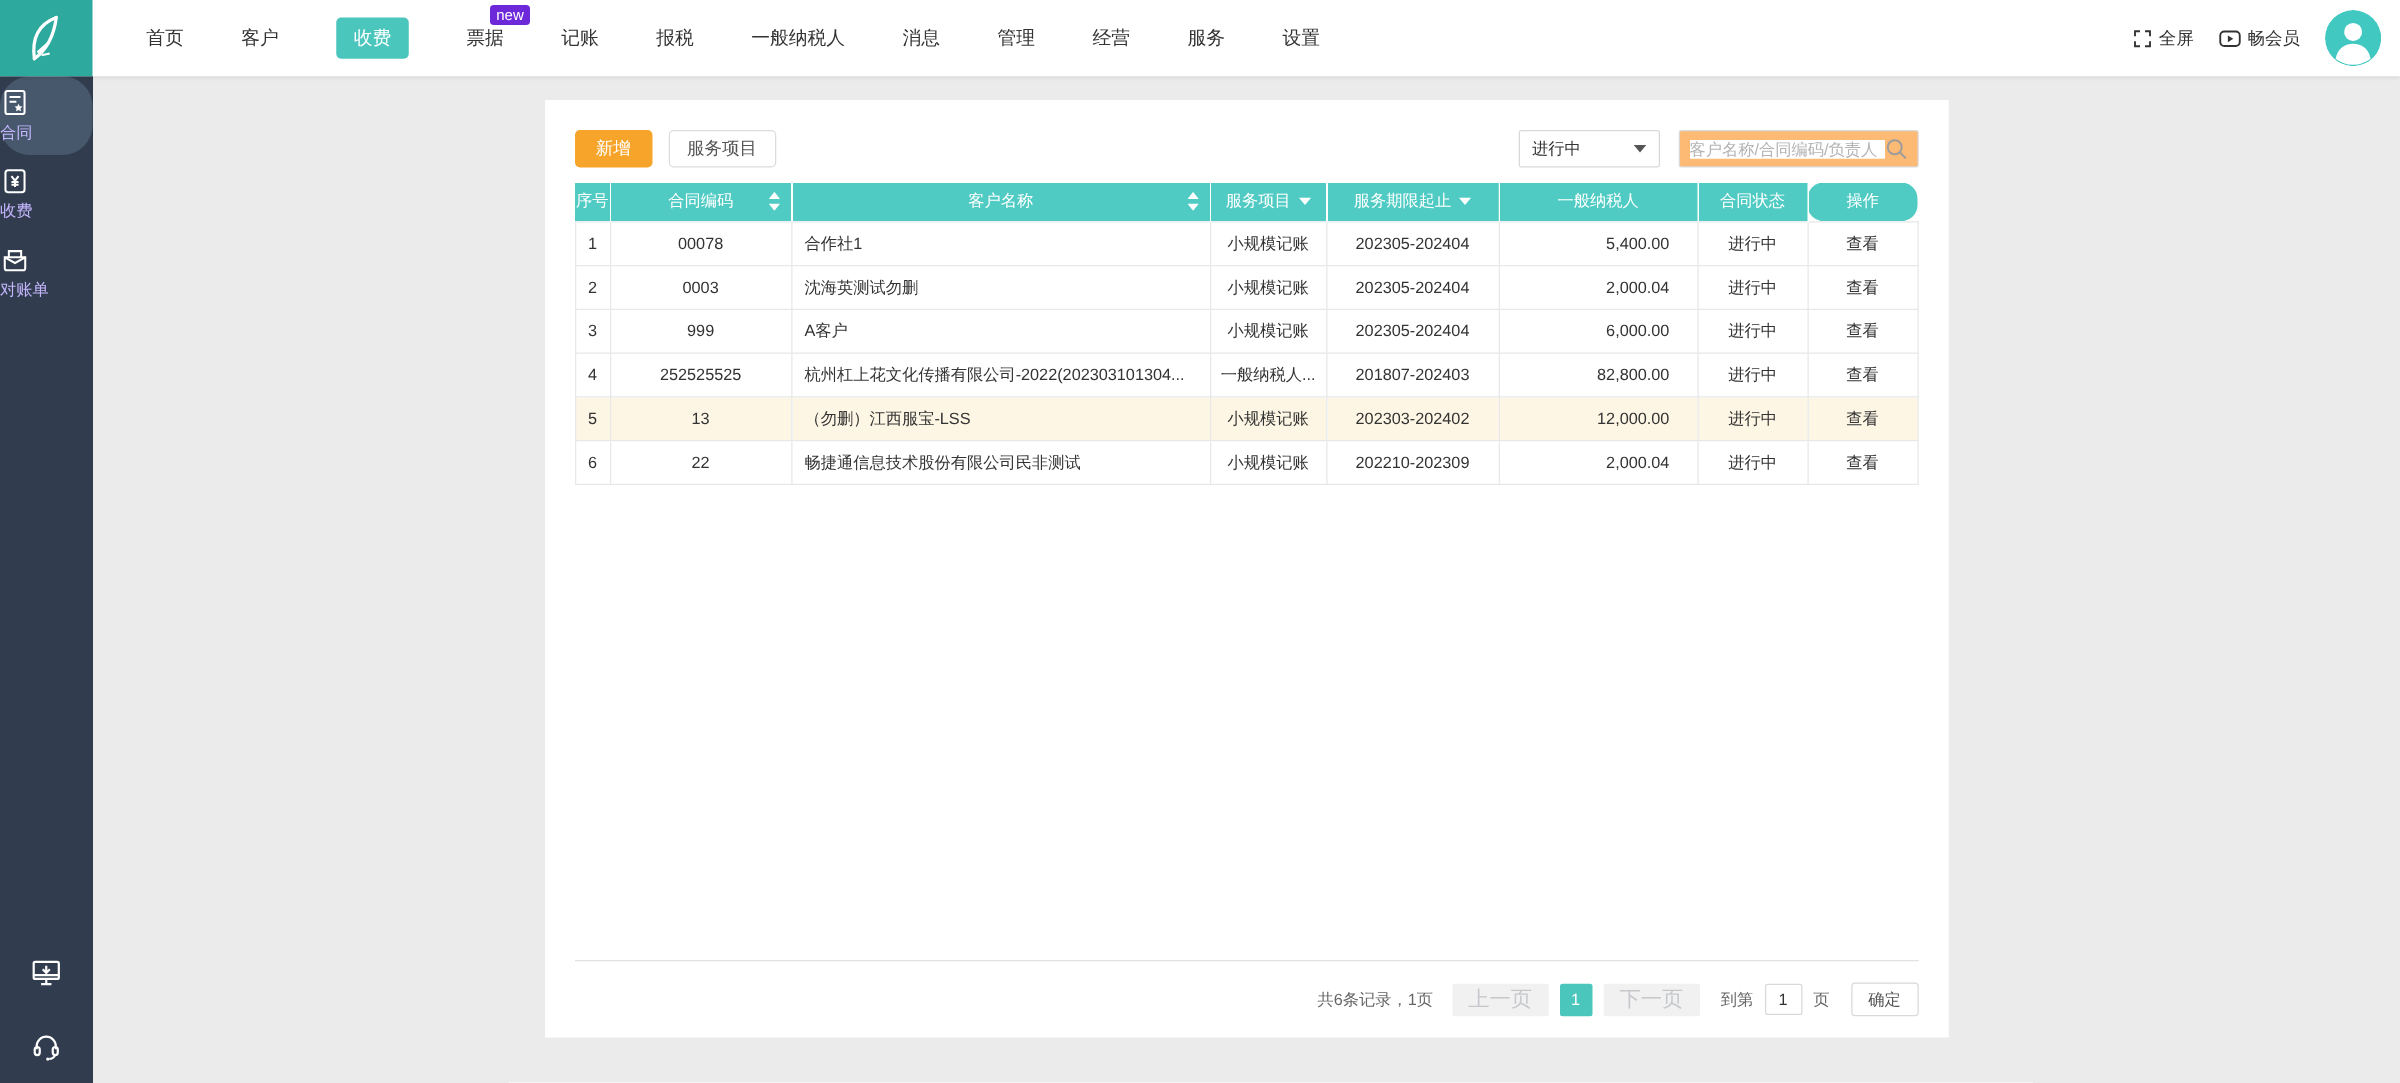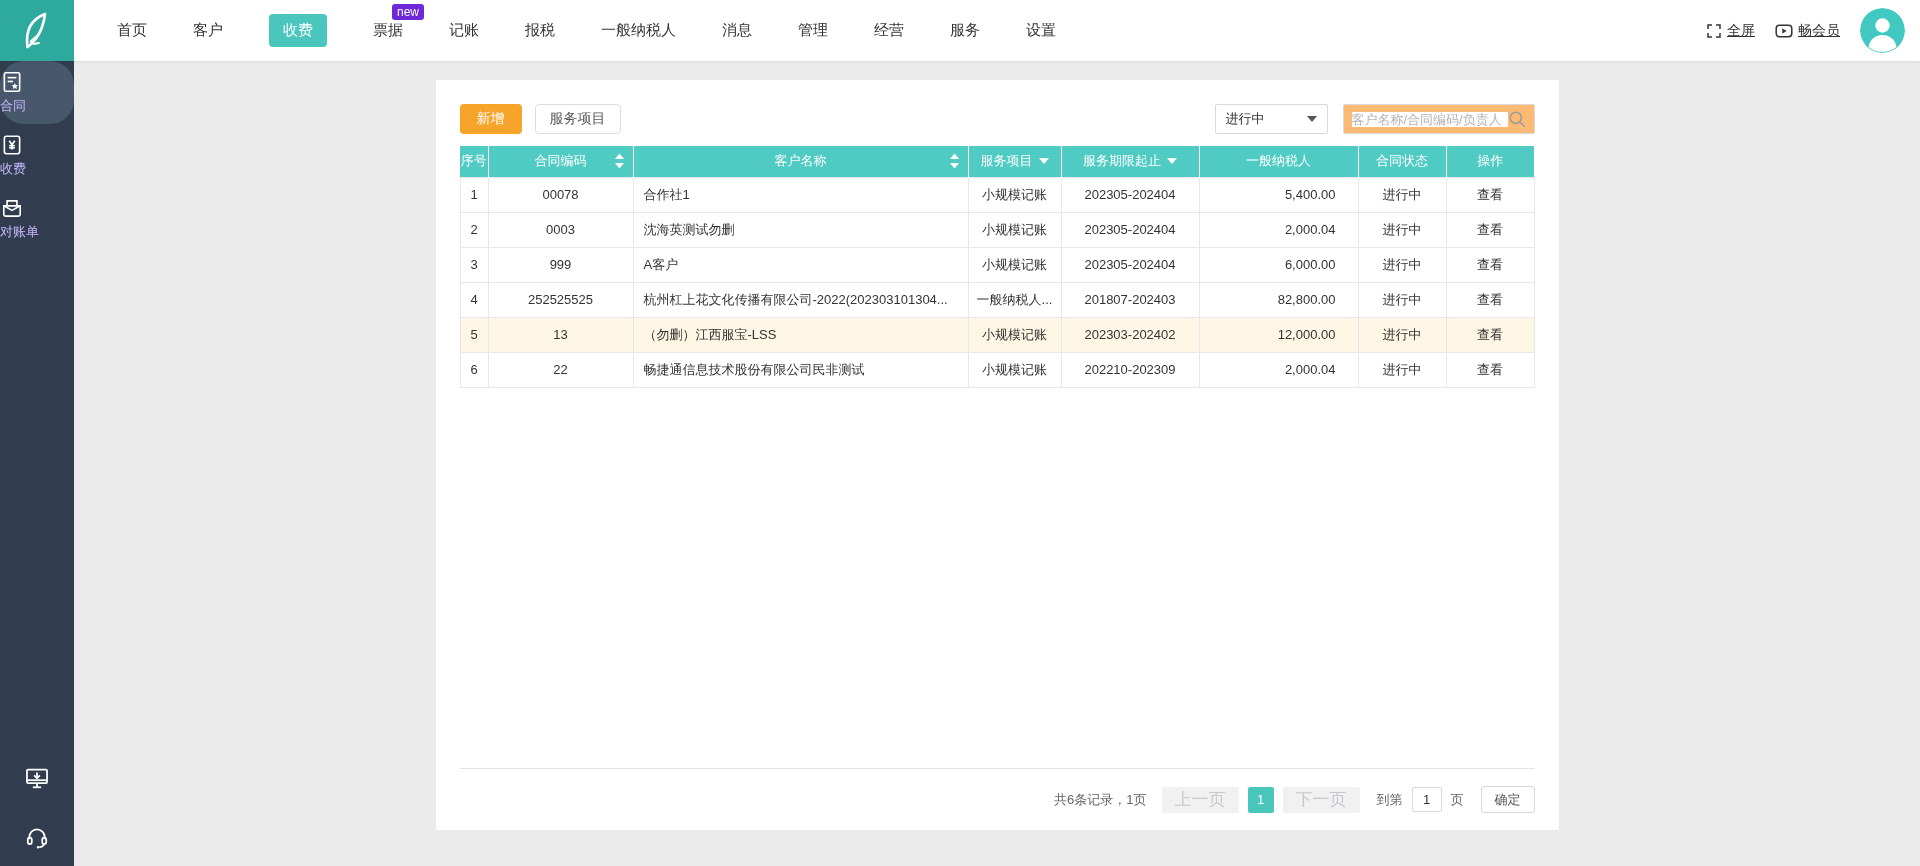--- a/index.html
+++ b/index.html
@@ -13,21 +13,21 @@
   .logo { width: 74px; height: 61px; background: #2ea99e; display: flex;
           align-items: center; justify-content: center; flex: 0 0 74px; cursor: pointer; }
   .top-nav { display: flex; align-items: center; margin-left: 20px; height: 100%; }
   .nav-item { position: relative; padding: 0 23px; height: 100%; display: flex;
               align-items: center; font-size: 15px; color: #333; cursor: pointer; white-space: nowrap; }
   .nav-item .nav-label { padding: 7px 0; }
   .nav-item.active .nav-label { background: #4ac6bd; color: #fff; padding: 7px 14px; border-radius: 4px; }
   .nav-badge { position: absolute; top: 4px; right: 2px; background: #6d28d9; color: #fff;
                font-size: 12px; line-height: 16px; padding: 0 5px; border-radius: 3px; }
   .topbar-right { margin-left: auto; display: flex; align-items: center; gap: 20px; padding-right: 15px; }
-  .top-action { display: flex; align-items: center; gap: 5px; font-size: 14px; color: #333; cursor: pointer; text-decoration: underline; }
+  .top-action { display: flex; align-items: center; gap: 5px; font-size: 14px; color: #333; cursor: pointer; }
   .avatar { width: 45px; height: 45px; border-radius: 50%; overflow: hidden; cursor: pointer; }
 
   
   .sidebar { position: fixed; top: 61px; left: 0; bottom: 0; width: 74px;
              background: #313d4e; display: flex; flex-direction: column; z-index: 15; }
   .side-item { height: 63px; display: flex; flex-direction: column; align-items: flex-start;
                justify-content: center; gap: 3px; color: #c4b5fd; font-size: 13px; cursor: pointer; border-radius: 24px; }
   .side-item.active { background: #47586c; }
   .side-bottom { margin-top: auto; display: flex; flex-direction: column; align-items: center;
                  gap: 32px; padding-bottom: 16px; }
@@ -54,21 +54,21 @@
                 display: flex; align-items: center; padding: 0 8px; background: #fdba74; }
   .search-box input { border: none; outline: none; flex: 1; font-size: 13px; color: #333;
                       font-family: inherit; min-width: 0; }
   .search-box input::placeholder { color: #b3b3b3; }
 
   
   .table-wrap { margin: 12px 24px 16px; }
   table { width: 100%; border-collapse: collapse; table-layout: fixed; font-size: 13px; }
   thead th { background: #50cbc3; color: #fff; height: 31px; font-weight: 400;
              position: relative; border-right: 1px solid rgba(255,255,255,.55); }
-  thead th:last-child { border-right: none; }
+  thead th:last-child { border-right: none; border-radius: 13px; }
   th .th-inner { display: flex; align-items: center; justify-content: center; gap: 6px; }
   th .sort-abs { position: absolute; right: 9px; top: 50%; transform: translateY(-50%); display: flex; }
   tbody td { height: 35px; border: 1px solid #e8e8e8; color: #333; overflow: hidden;
              white-space: nowrap; text-overflow: ellipsis; }
   tr.highlight td { background: #fdf6e4; }
   td.c-center { text-align: center; }
   td.c-left { text-align: left; padding-left: 10px; }
   td.c-right { text-align: right; padding-right: 22px; }
   .action-link { cursor: pointer; color: #333; }
 

